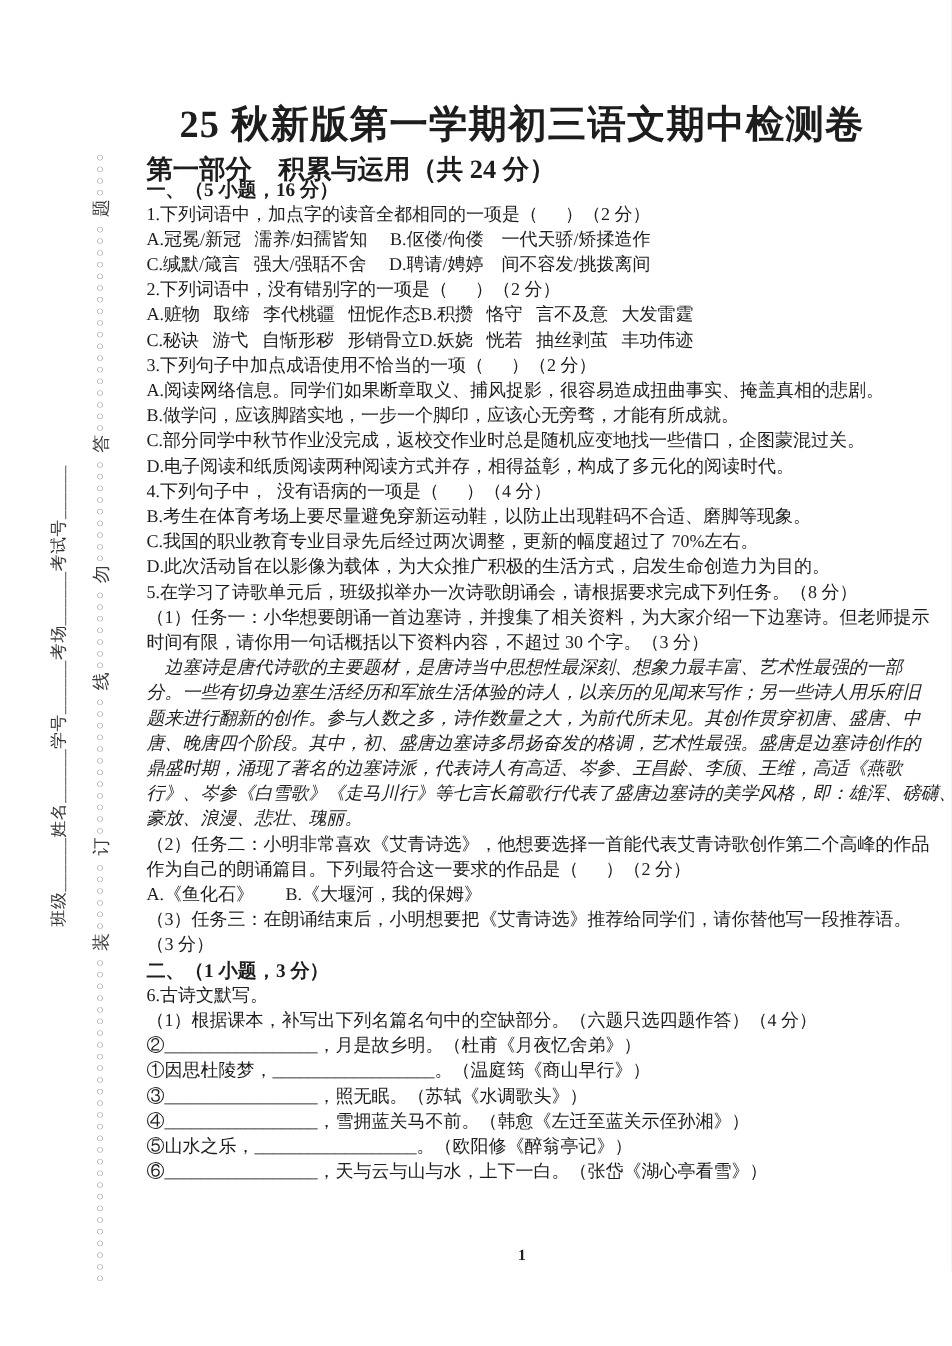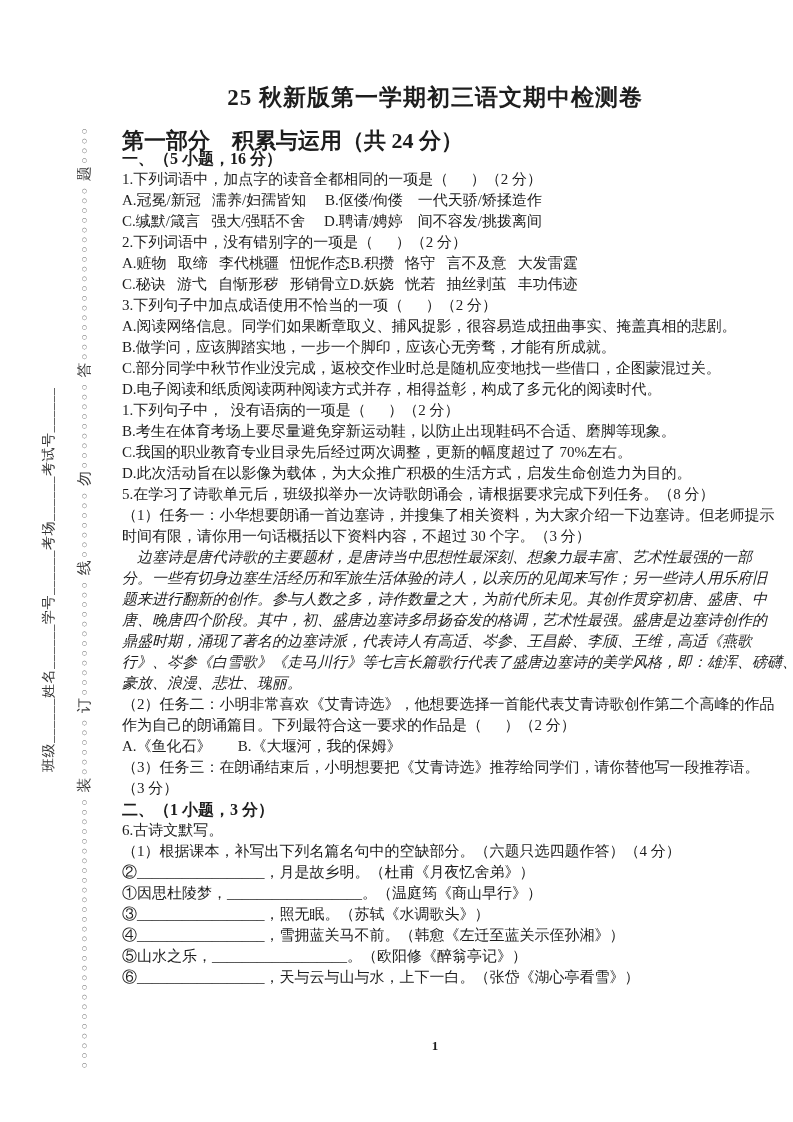--- a/index.html
+++ b/index.html
@@ -3,21 +3,21 @@
 <meta charset="utf-8">
 <style>
   html,body{margin:0;padding:0;background:#e8e8e8;}
   .page{
     position:relative;width:793px;height:1122px;background:#ffffff;
     font-family:"Liberation Serif","DejaVu Serif",serif;color:#1d1d1d;
     overflow:hidden;margin:0 auto;
   }
   .title{
     position:absolute;left:122px;top:82px;width:626px;text-align:center;
-    font-size:23px;font-weight:bold;white-space:nowrap;letter-spacing:1px;
+    font-size:32px;font-weight:bold;white-space:nowrap;letter-spacing:1px;
   }
   .subtitle{
     position:absolute;left:122px;top:126px;width:626px;text-align:left;
     font-size:22px;font-weight:bold;white-space:nowrap;
   }
   .content{position:absolute;left:122px;top:148px;width:640px;}
   .line{white-space:pre;font-size:15px;line-height:21px;height:21px;}
   .line.h{font-weight:bold;font-size:16px;}
   .line.kai{font-style:italic;}
   .pageno{
@@ -74,21 +74,21 @@
       <div class="line">A.冠冕/新冠   濡养/妇孺皆知     B.伛偻/佝偻    一代天骄/矫揉造作</div>
       <div class="line">C.缄默/箴言   强大/强聒不舍     D.聘请/娉婷    间不容发/挑拨离间</div>
       <div class="line">2.下列词语中，没有错别字的一项是（      ）（2 分）</div>
       <div class="line">A.赃物   取缔   李代桃疆   忸怩作态B.积攒   恪守   言不及意   大发雷霆</div>
       <div class="line">C.秘诀   游弋   自惭形秽   形销骨立D.妖娆   恍若   抽丝剥茧   丰功伟迹</div>
       <div class="line">3.下列句子中加点成语使用不恰当的一项（      ）（2 分）</div>
       <div class="line">A.阅读网络信息。同学们如果断章取义、捕风捉影，很容易造成扭曲事实、掩盖真相的悲剧。</div>
       <div class="line">B.做学问，应该脚踏实地，一步一个脚印，应该心无旁骛，才能有所成就。</div>
       <div class="line">C.部分同学中秋节作业没完成，返校交作业时总是随机应变地找一些借口，企图蒙混过关。</div>
       <div class="line">D.电子阅读和纸质阅读两种阅读方式并存，相得益彰，构成了多元化的阅读时代。</div>
-      <div class="line">1.下列句子中，  没有语病的一项是（      ）（2 分）</div>
+      <div class="line">4.下列句子中，  没有语病的一项是（      ）（4 分）</div>
       <div class="line">B.考生在体育考场上要尽量避免穿新运动鞋，以防止出现鞋码不合适、磨脚等现象。</div>
       <div class="line">C.我国的职业教育专业目录先后经过两次调整，更新的幅度超过了 70%左右。</div>
       <div class="line">D.此次活动旨在以影像为载体，为大众推广积极的生活方式，启发生命创造力为目的。</div>
       <div class="line">5.在学习了诗歌单元后，班级拟举办一次诗歌朗诵会，请根据要求完成下列任务。（8 分）</div>
       <div class="line">（1）任务一：小华想要朗诵一首边塞诗，并搜集了相关资料，为大家介绍一下边塞诗。但老师提示</div>
       <div class="line">时间有限，请你用一句话概括以下资料内容，不超过 30 个字。（3 分）</div>
       <div class="line kai">    边塞诗是唐代诗歌的主要题材，是唐诗当中思想性最深刻、想象力最丰富、艺术性最强的一部</div>
       <div class="line kai">分。一些有切身边塞生活经历和军旅生活体验的诗人，以亲历的见闻来写作；另一些诗人用乐府旧</div>
       <div class="line kai">题来进行翻新的创作。参与人数之多，诗作数量之大，为前代所未见。其创作贯穿初唐、盛唐、中</div>
       <div class="line kai">唐、晚唐四个阶段。其中，初、盛唐边塞诗多昂扬奋发的格调，艺术性最强。盛唐是边塞诗创作的</div>

